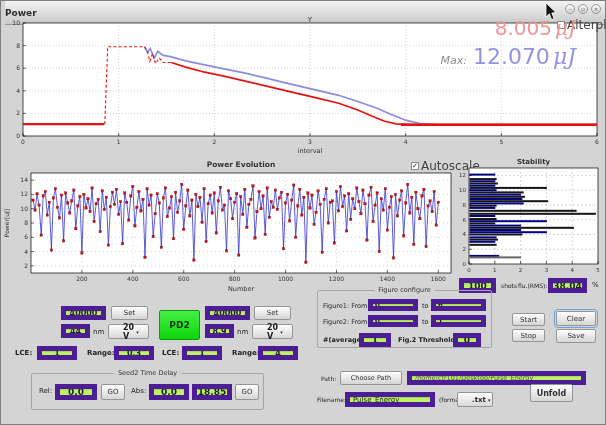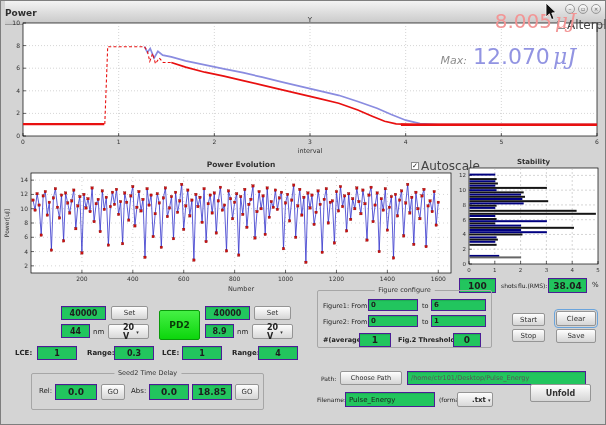--- a/index.html
+++ b/index.html
@@ -9,28 +9,28 @@
   .titlebar{position:absolute;left:4px;top:0;right:0;height:24px;background:linear-gradient(#f3f3f3,#c8c8c8);border-bottom:1px solid #9a9a9a;text-align:left}
   .title{font-size:9px;font-weight:bold;color:#2e2e2e;line-height:15px}
   .winbtns{position:absolute;right:4px;top:3px;display:flex;gap:3px}
   .winbtn{width:10px;height:10px;border-radius:50%;background:linear-gradient(#fdfdfd,#cfcfcf);border:1px solid #999;font-size:6px;line-height:8px;text-align:center;color:#666;cursor:default}
   .winbtn.min::before{content:"–"}
   .winbtn.max::before{content:"▫"}
   .winbtn.close::before{content:"✕";font-size:5px}
   svg.chart{position:absolute}
   .readout{position:absolute;display:flex;align-items:baseline;white-space:nowrap}
   .readout .unit{font-style:italic;font-family:"DejaVu Serif",serif;margin-left:3px}
-  #readout-current{top:8px;right:29px;color:#f29595;font-size:20px}
+  #readout-current{top:15px;right:29px;color:#f29595;font-size:20px}
   #readout-max{top:43px;right:29px;color:#9294e2;font-size:22px}
   #readout-max .maxlbl{color:#8e8e8e;font-size:11px;font-style:italic;margin-right:6px}
   .cbrow{position:absolute;display:flex;align-items:center;gap:2px}
   .cb{width:8px;height:8px;background:#fff;border:1px solid #8a8a8a;font-size:7px;line-height:7px;text-align:center;color:#222;flex:none}
   .cb.checked::before{content:"✓"}
   .cblbl{font-size:12px;color:#444;white-space:nowrap}
-  .field{position:absolute;background:#22c55e;border:1px solid #4c1d95;box-shadow:inset 0 1px 1px rgba(0,0,0,.12);font-size:8px;font-weight:bold;color:#1d1d1d;text-align:center;font-family:"DejaVu Sans",sans-serif}
+  .field{position:absolute;background:#bef264;border:5px solid #4c1d95;box-shadow:inset 0 1px 1px rgba(0,0,0,.12);font-size:8px;font-weight:bold;color:#1d1d1d;text-align:center;font-family:"DejaVu Sans",sans-serif}
   .btn{position:absolute;background:linear-gradient(#fefefe,#d5d5d5);border:1px solid #959595;border-radius:2px;font-size:7px;color:#333;text-align:center;font-family:"DejaVu Sans",sans-serif;cursor:default}
   .btn.big{font-size:9px;font-weight:bold}
   .btn.green{background:linear-gradient(#45f045,#0cd60c);border-color:#0a9a0a;color:#073a07}
   .btn.focus{outline:1px solid #6aa4dc;outline-offset:1px}
   .lbl{position:absolute;font-size:7px;color:#222;white-space:nowrap}
   .lbl.bold{font-weight:bold}
   .lbl.tiny{font-size:6px}
   .dropdown{position:absolute;display:flex;justify-content:space-between;align-items:center;padding:0 14px;background:linear-gradient(#fdfdfd,#d8d8d8);border:1px solid #959595;border-radius:2px;font-size:8px;font-weight:bold;color:#222}
   .dd-arrow{font-size:5px;color:#333;margin-left:2px}
   .fieldset{position:absolute;border:1px solid #a6a6a6;border-radius:2px}
@@ -511,18 +511,18 @@
   <span class="lbl tiny" style="left:320px;top:374px">Path:</span>
   <button class="btn" style="left:339px;top:370px;width:62px;height:14px;font-size:6.5px">Choose Path</button>
   <input class="field" style="left: 406px; top: 370px; width: 179px; height: 14px; font-size: 6.5px; font-weight: normal; color: rgb(85, 85, 85); text-align: left; padding-left: 3px;" readonly="" value="/home/ctr101/Desktop/Pulse_Energy">
   <span class="lbl tiny" style="left:316px;top:395px">Filename:</span>
   <input class="field" style="left: 344px; top: 391px; width: 90px; height: 15px; font-size: 7px; font-weight: normal; text-align: left; padding-left: 3px;" readonly="" value="Pulse_Energy">
   <span class="lbl tiny" style="left:438px;top:395px">(format)</span>
   <div class="dropdown" style="left:456px;top:391px;width:36px;height:15px;font-size:7px">
     <span>.txt</span>
     <span class="dd-arrow">▾</span>
   </div>
-  <button class="btn" style="left:529px;top:383px;width:61px;height:18px;font-size:8px;font-weight:bold">Unfold</button>
+  <button class="btn" style="left:529px;top:383px;width:43px;height:18px;font-size:8px;font-weight:bold">Unfold</button>
 
   <svg id="cursor" viewBox="0 0 12 18">
     <polygon points="1,0 1,14 4.4,10.8 6.6,16.6 9,15.6 6.8,10 11,9.6" fill="#111" stroke="#fff" stroke-width="0.8"></polygon>
   </svg>
 </div>
 
 </body></html>

